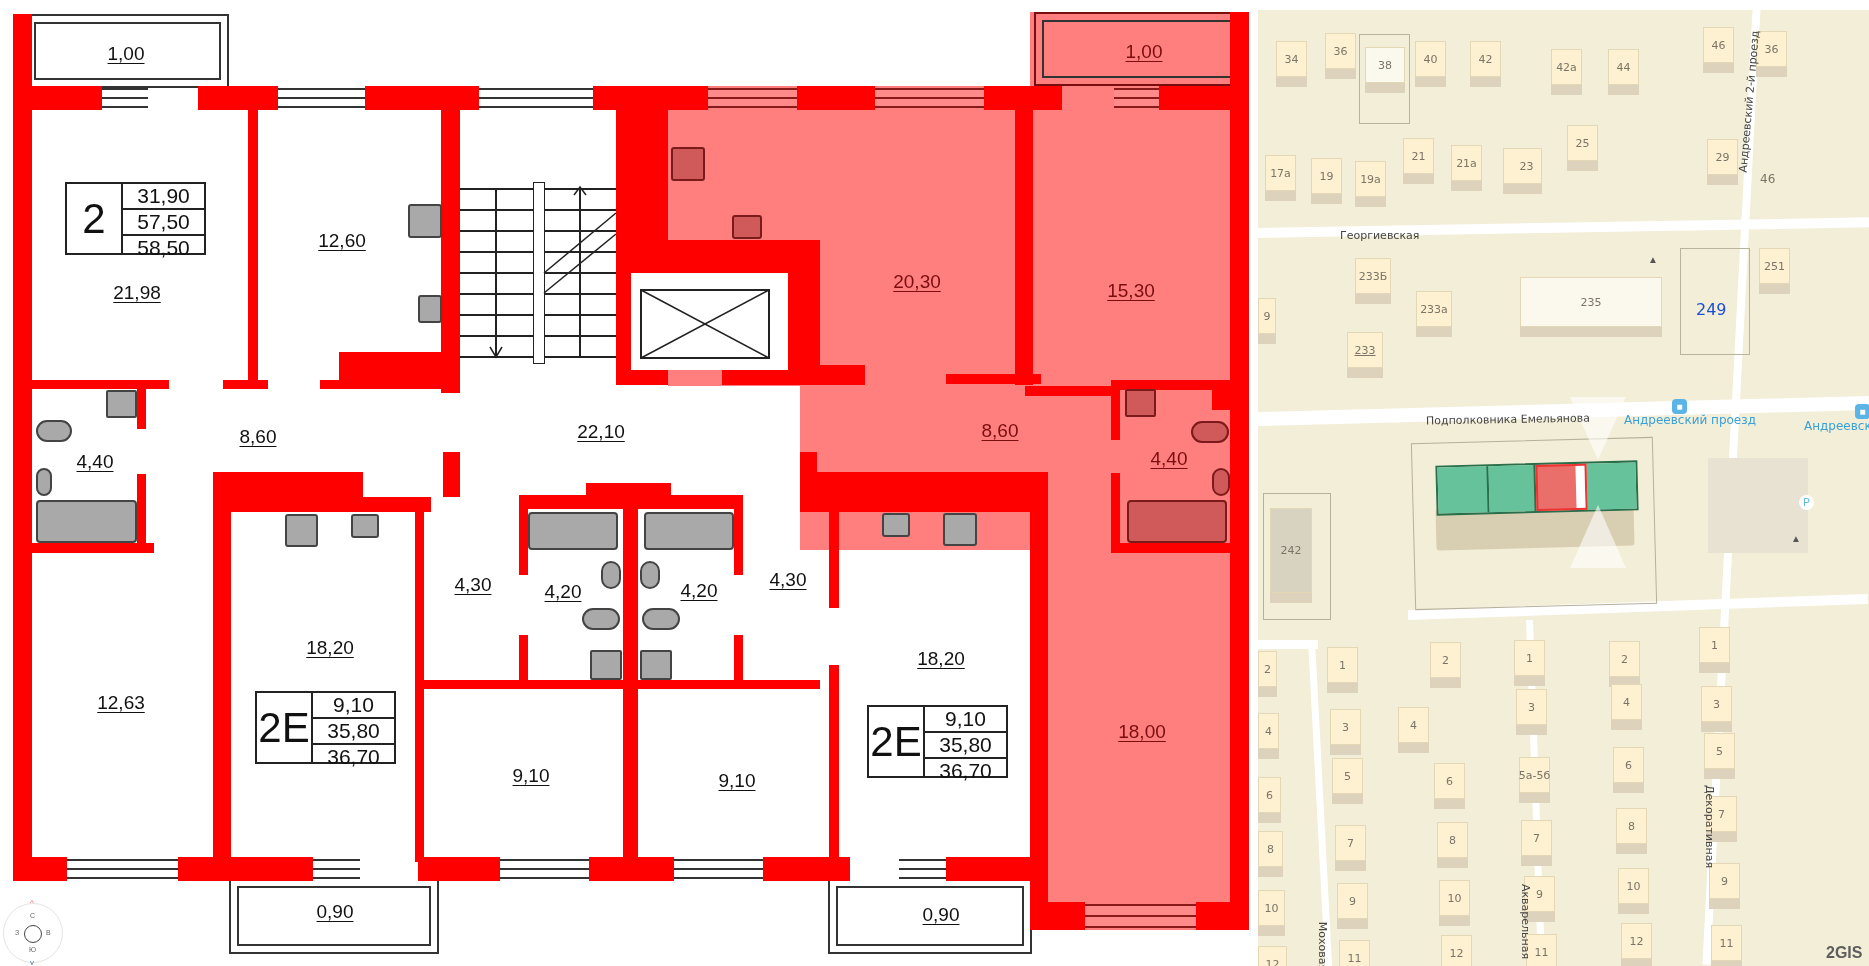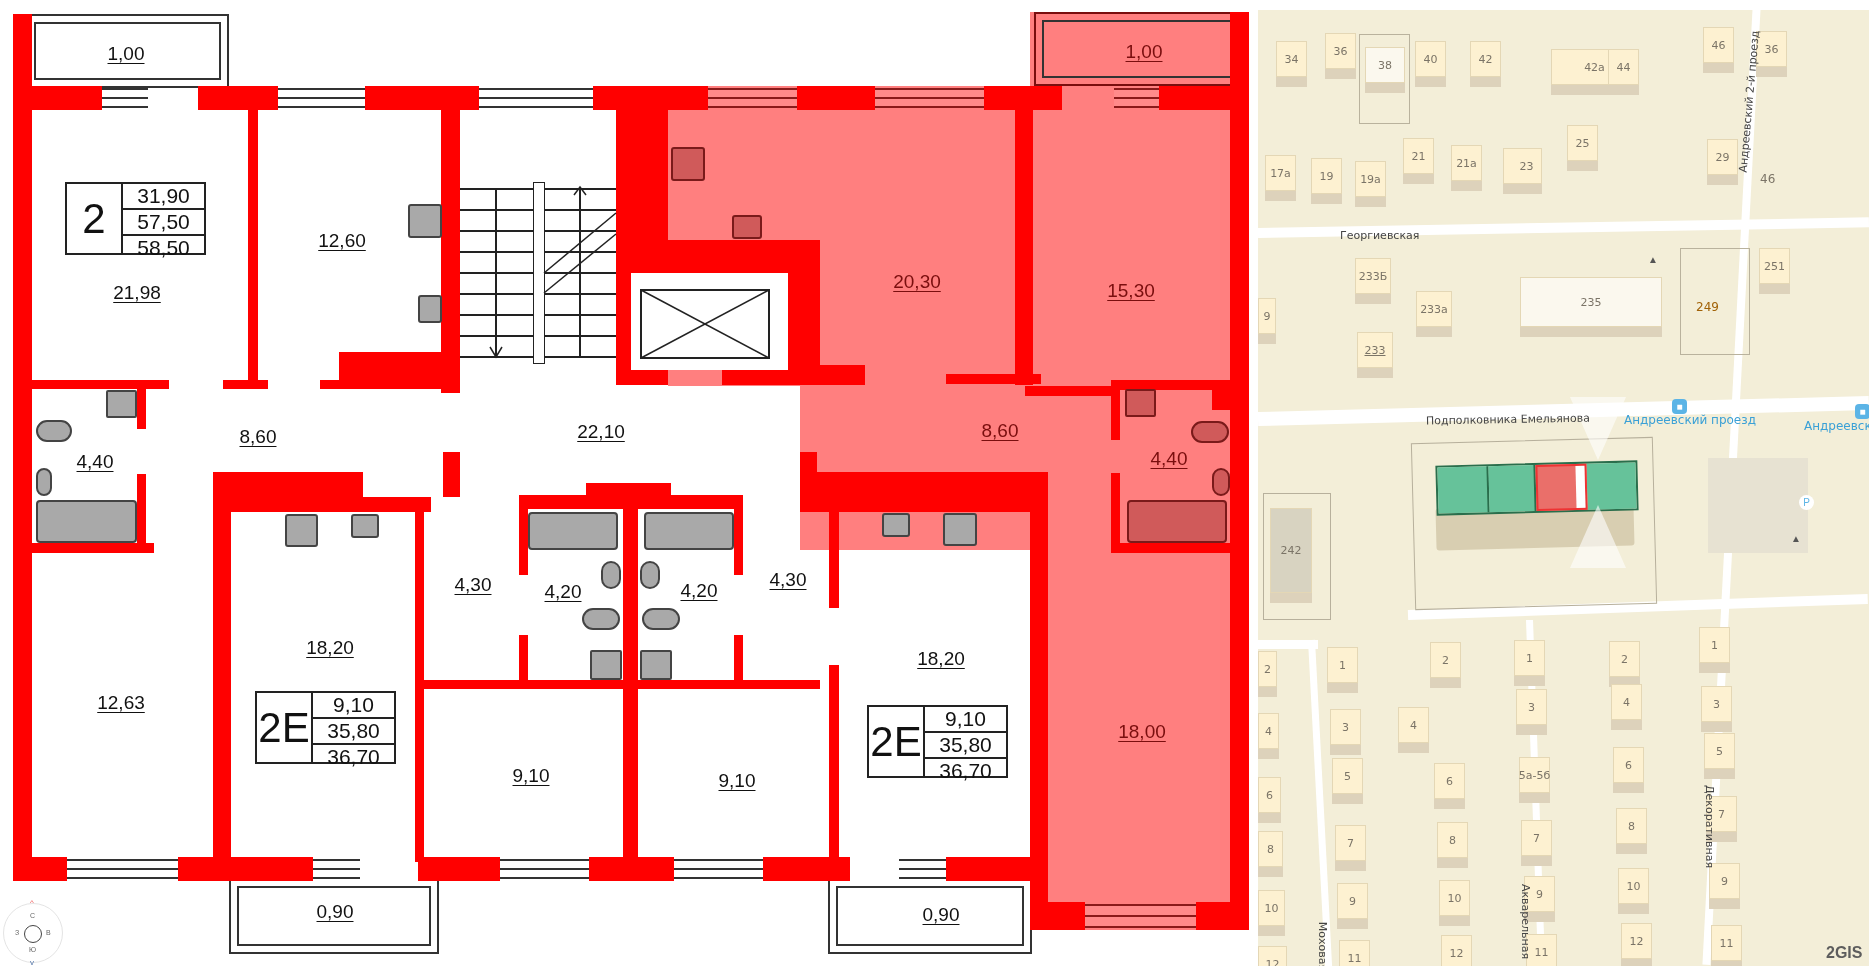--- a/index.html
+++ b/index.html
@@ -271,41 +271,41 @@
       <polygon points="2,2 58,2 30,65" fill="#ffffff" opacity="0.6"></polygon>
       <polygon points="30,110 2,173 58,173" fill="#ffffff" opacity="0.6"></polygon>
     </svg>
 
   <div class="bld" style="left:18px;top:41px;width:29px;height:34px;">34</div>
   <div class="bld" style="left:67px;top:33px;width:29px;height:34px;">36</div>
   <div class="abs" style="left:101px;top:34px;width:49px;height:88px;border:1px solid #b9b29d;"></div>
   <div class="bld" style="left:107px;top:47px;width:38px;height:34px;background:#fbf8ee;">38</div>
   <div class="bld" style="left:157px;top:41px;width:29px;height:34px;">40</div>
   <div class="bld" style="left:212px;top:41px;width:29px;height:34px;">42</div>
-  <div class="bld" style="left:293px;top:49px;width:29px;height:34px;padding-left:28px;">42а</div>
+  <div class="bld" style="left:293px;top:49px;width:29px;height:34px;">42а</div>
   <div class="bld" style="left:350px;top:49px;width:29px;height:34px;">44</div>
   <div class="bld" style="left:445px;top:27px;width:29px;height:34px;">46</div>
   <div class="bld" style="left:498px;top:31px;width:29px;height:34px;">36</div>
 
   <div class="bld" style="left:7px;top:155px;width:29px;height:34px;">17а</div>
   <div class="bld" style="left:53px;top:158px;width:29px;height:34px;">19</div>
   <div class="bld" style="left:97px;top:161px;width:29px;height:34px;">19а</div>
   <div class="bld" style="left:145px;top:138px;width:29px;height:34px;">21</div>
   <div class="bld" style="left:193px;top:145px;width:29px;height:34px;">21а</div>
   <div class="bld" style="left:245px;top:148px;width:29px;height:34px;padding-left:8px;">23</div>
   <div class="bld" style="left:309px;top:125px;width:29px;height:34px;">25</div>
   <div class="bld" style="left:449px;top:139px;width:29px;height:34px;">29</div>
   <div class="street" style="left:502px;top:172px;font-size:12px;color:#7b7467;">46</div>
 
   <div class="bld" style="left:97px;top:258px;width:34px;height:34px;">233Б</div>
   <div class="bld" style="left:158px;top:291px;width:34px;height:34px;">233а</div>
-  <div class="bld" style="left:99px;top:332px;width:34px;height:34px;text-decoration:underline;">233</div>
+  <div class="bld" style="left:89px;top:332px;width:34px;height:34px;text-decoration:underline;">233</div>
   <div class="bld" style="left:262px;top:277px;width:140px;height:48px;background:#fbf8ee;">235</div>
   <div class="abs" style="left:422px;top:248px;width:68px;height:105px;border:1px solid #b9b29d;"></div>
-  <div class="street" style="left:438px;top:300px;font-size:12px;color:#a16207;">249</div>
+  <div class="street" style="left:438px;top:300px;font-size:16px;color:#1d4ed8;">249</div>
   <div class="bld" style="left:501px;top:248px;width:29px;height:34px;">251</div>
   <div class="bld" style="left:12px;top:508px;width:40px;height:83px;background:#d8d3c1;">242</div>
   <div class="bld" style="left:0;top:298px;width:16px;height:34px;">9</div>
 
   <div class="bld" style="left:0;top:651px;width:17px;height:34px;">2</div>
   <div class="bld" style="left:0;top:713px;width:19px;height:34px;">4</div>
   <div class="bld" style="left:0;top:777px;width:21px;height:34px;">6</div>
   <div class="bld" style="left:0;top:831px;width:23px;height:34px;">8</div>
   <div class="bld" style="left:0;top:890px;width:25px;height:34px;">10</div>
   <div class="bld" style="left:0;top:946px;width:27px;height:34px;">12</div>

